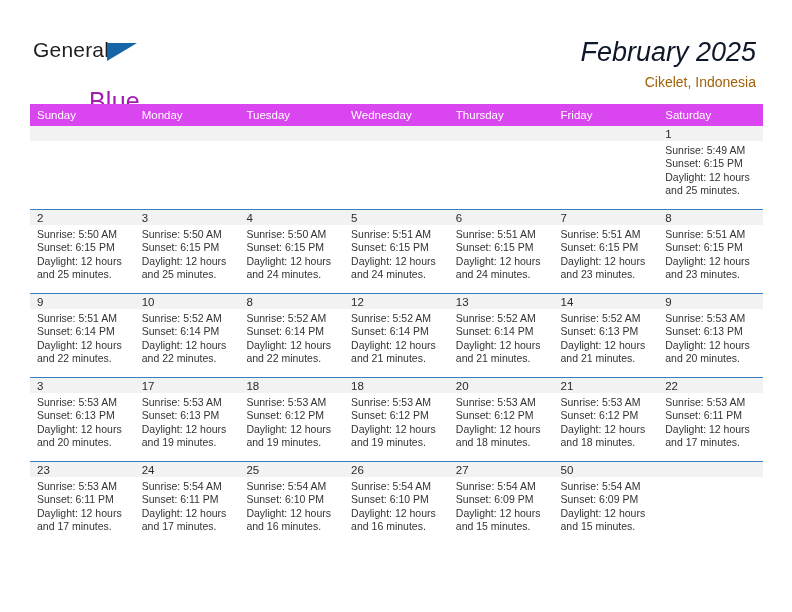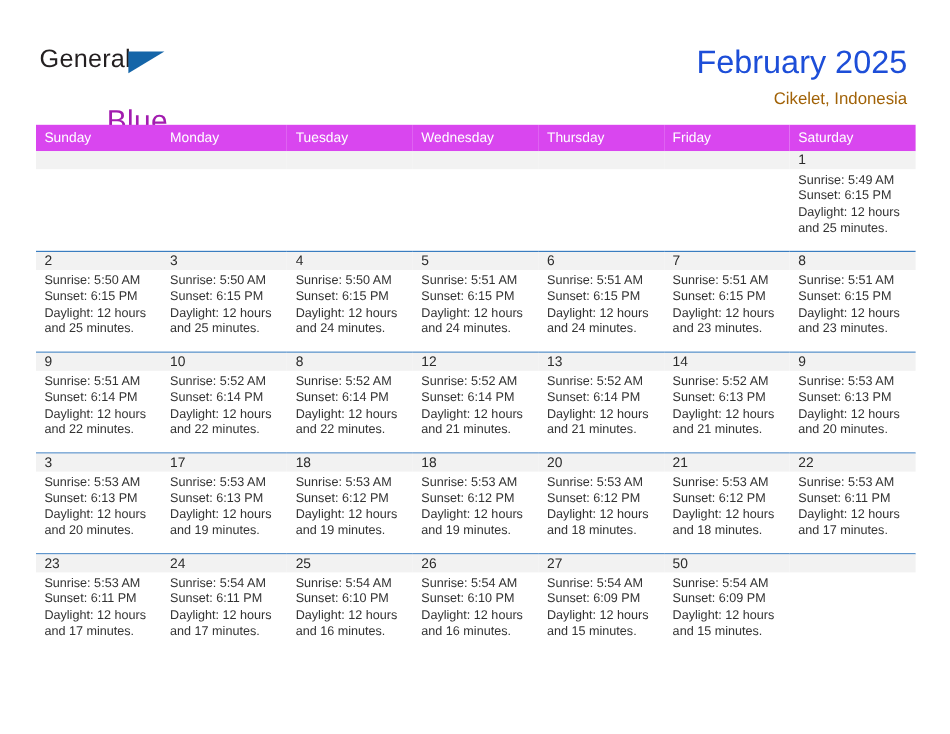--- a/index.html
+++ b/index.html
@@ -65,23 +65,24 @@
   }
 
   .title-block {
     position: absolute;
     right: 36px;
     top: 36px;
     text-align: right;
   }
   .cal-title {
     font-size: 27px;
-    color: #1d4ed8;
+    color: #0f172a;
     line-height: 32px;
     white-space: nowrap;
+    font-style: italic;
   }
   .cal-subtitle {
     font-size: 14px;
     color: #a16207;
     line-height: 20px;
     margin-top: 4px;
     white-space: nowrap;
   }
 
   

